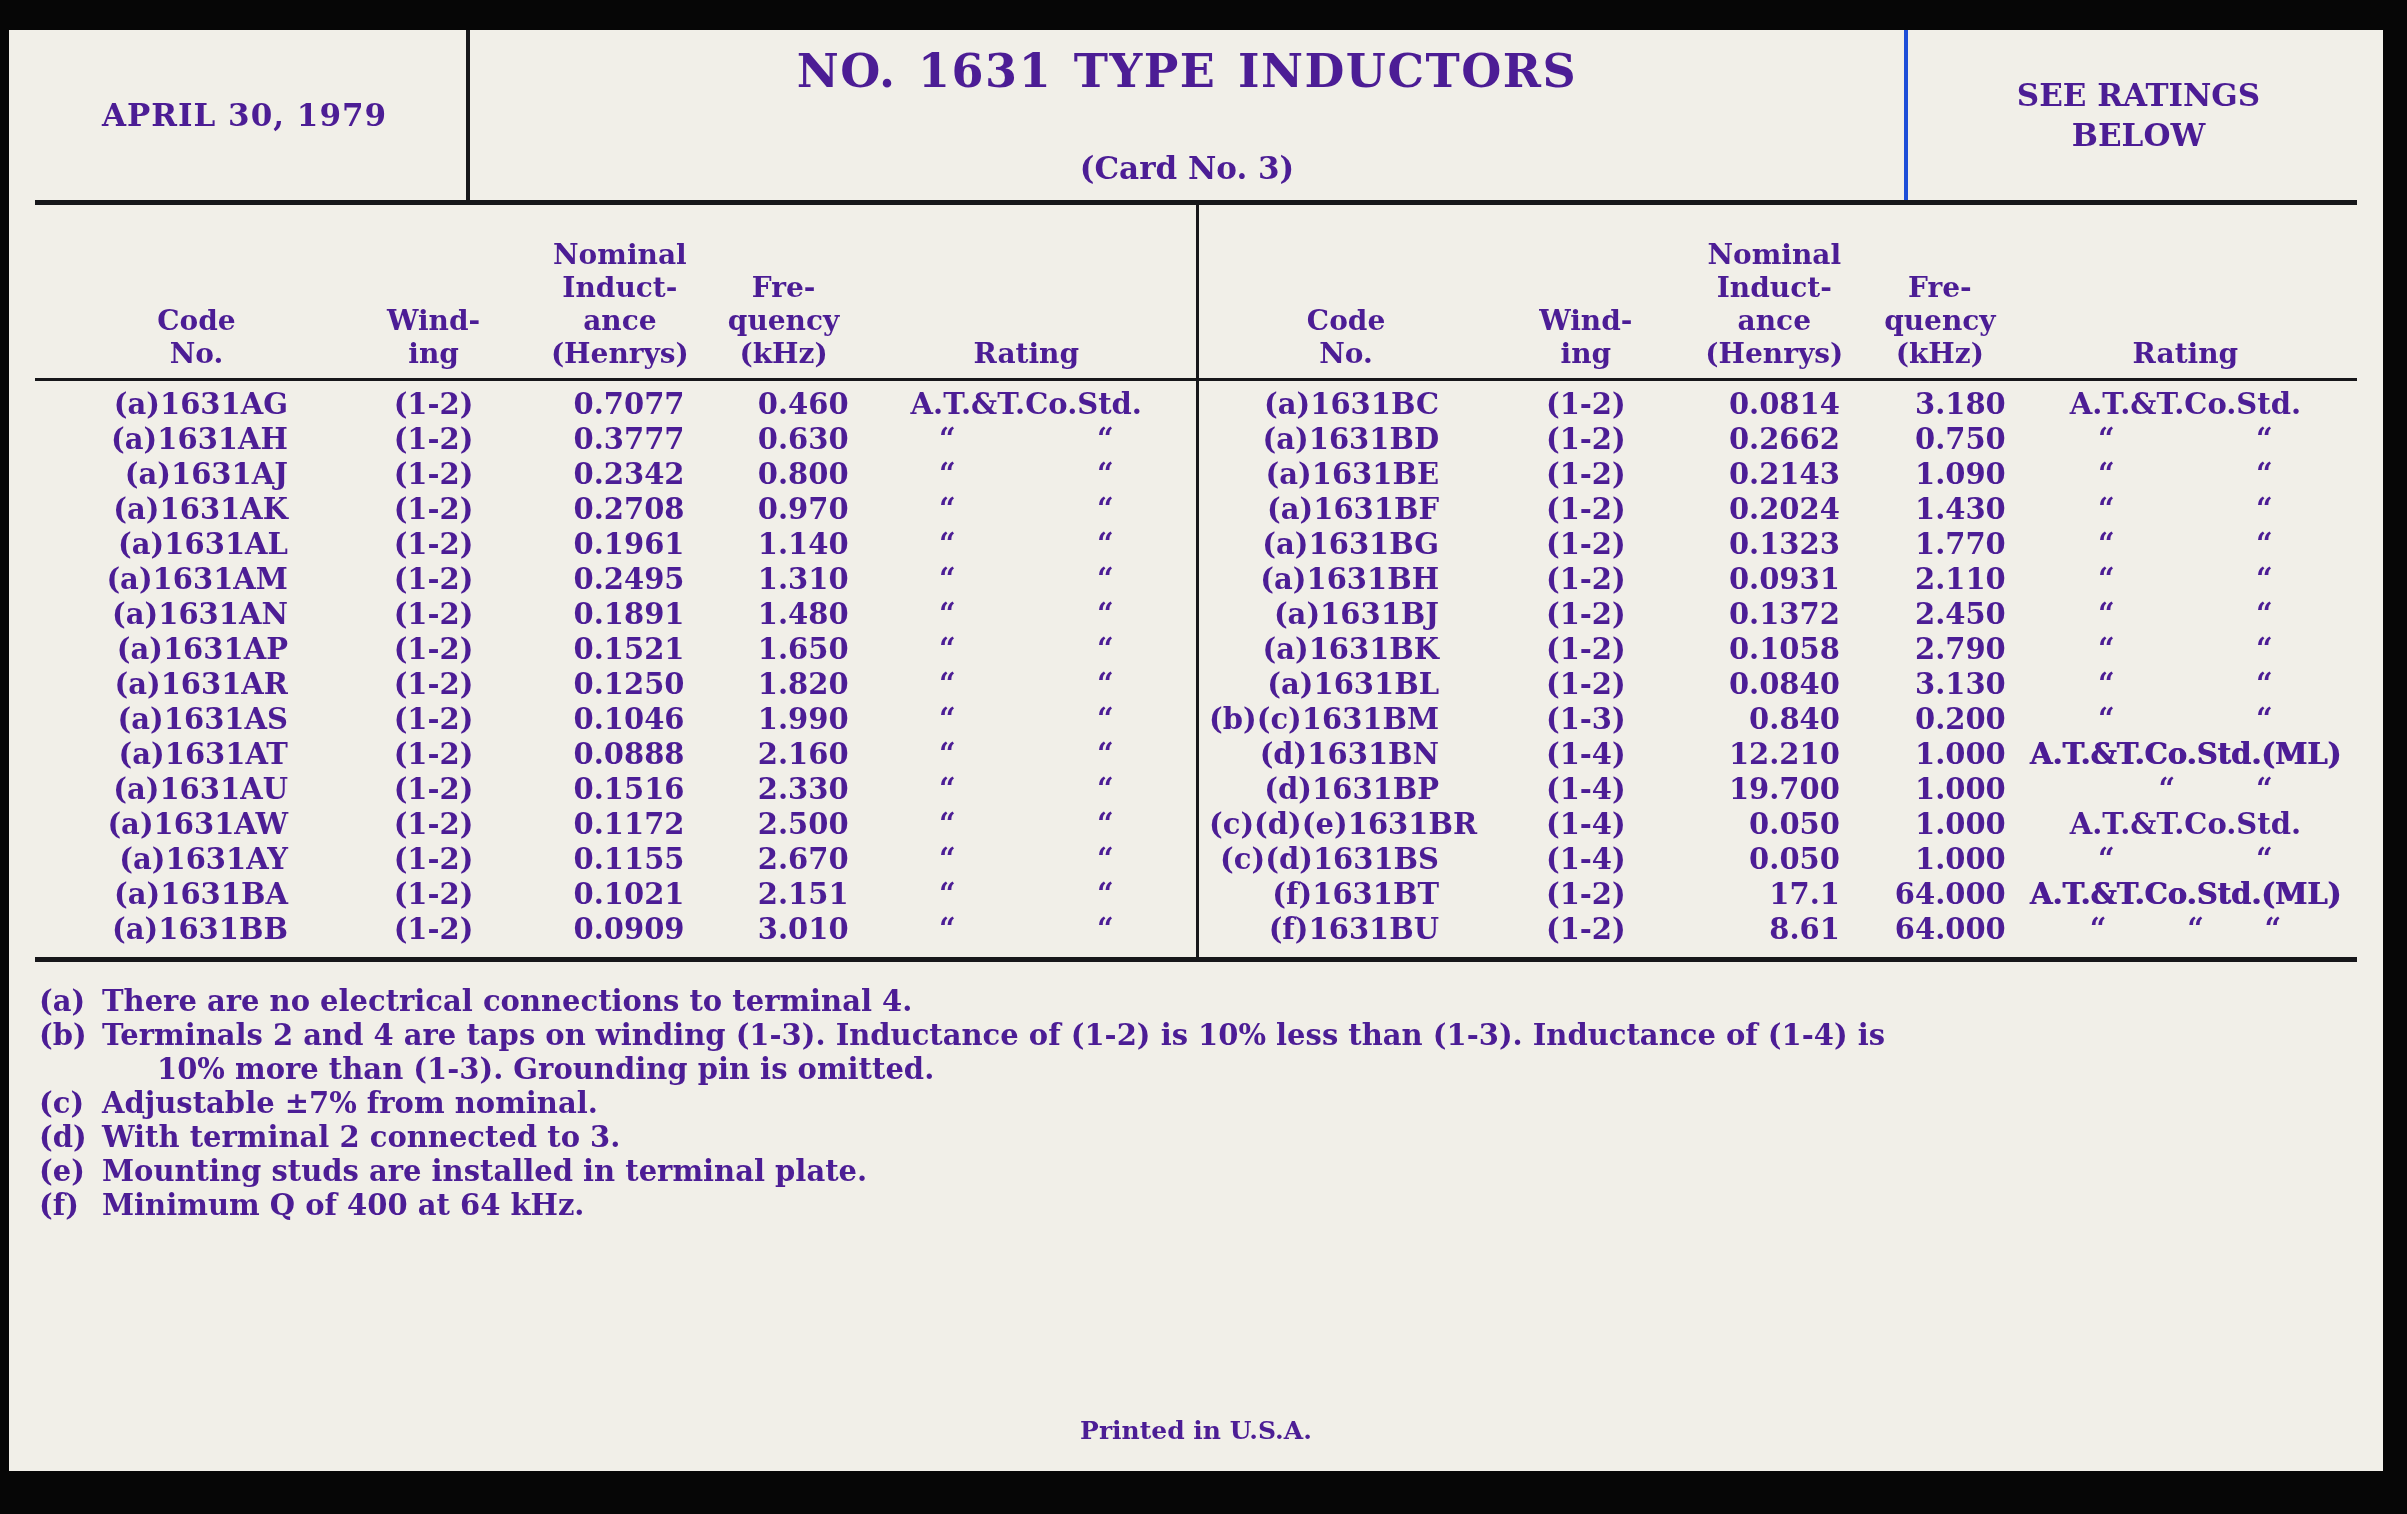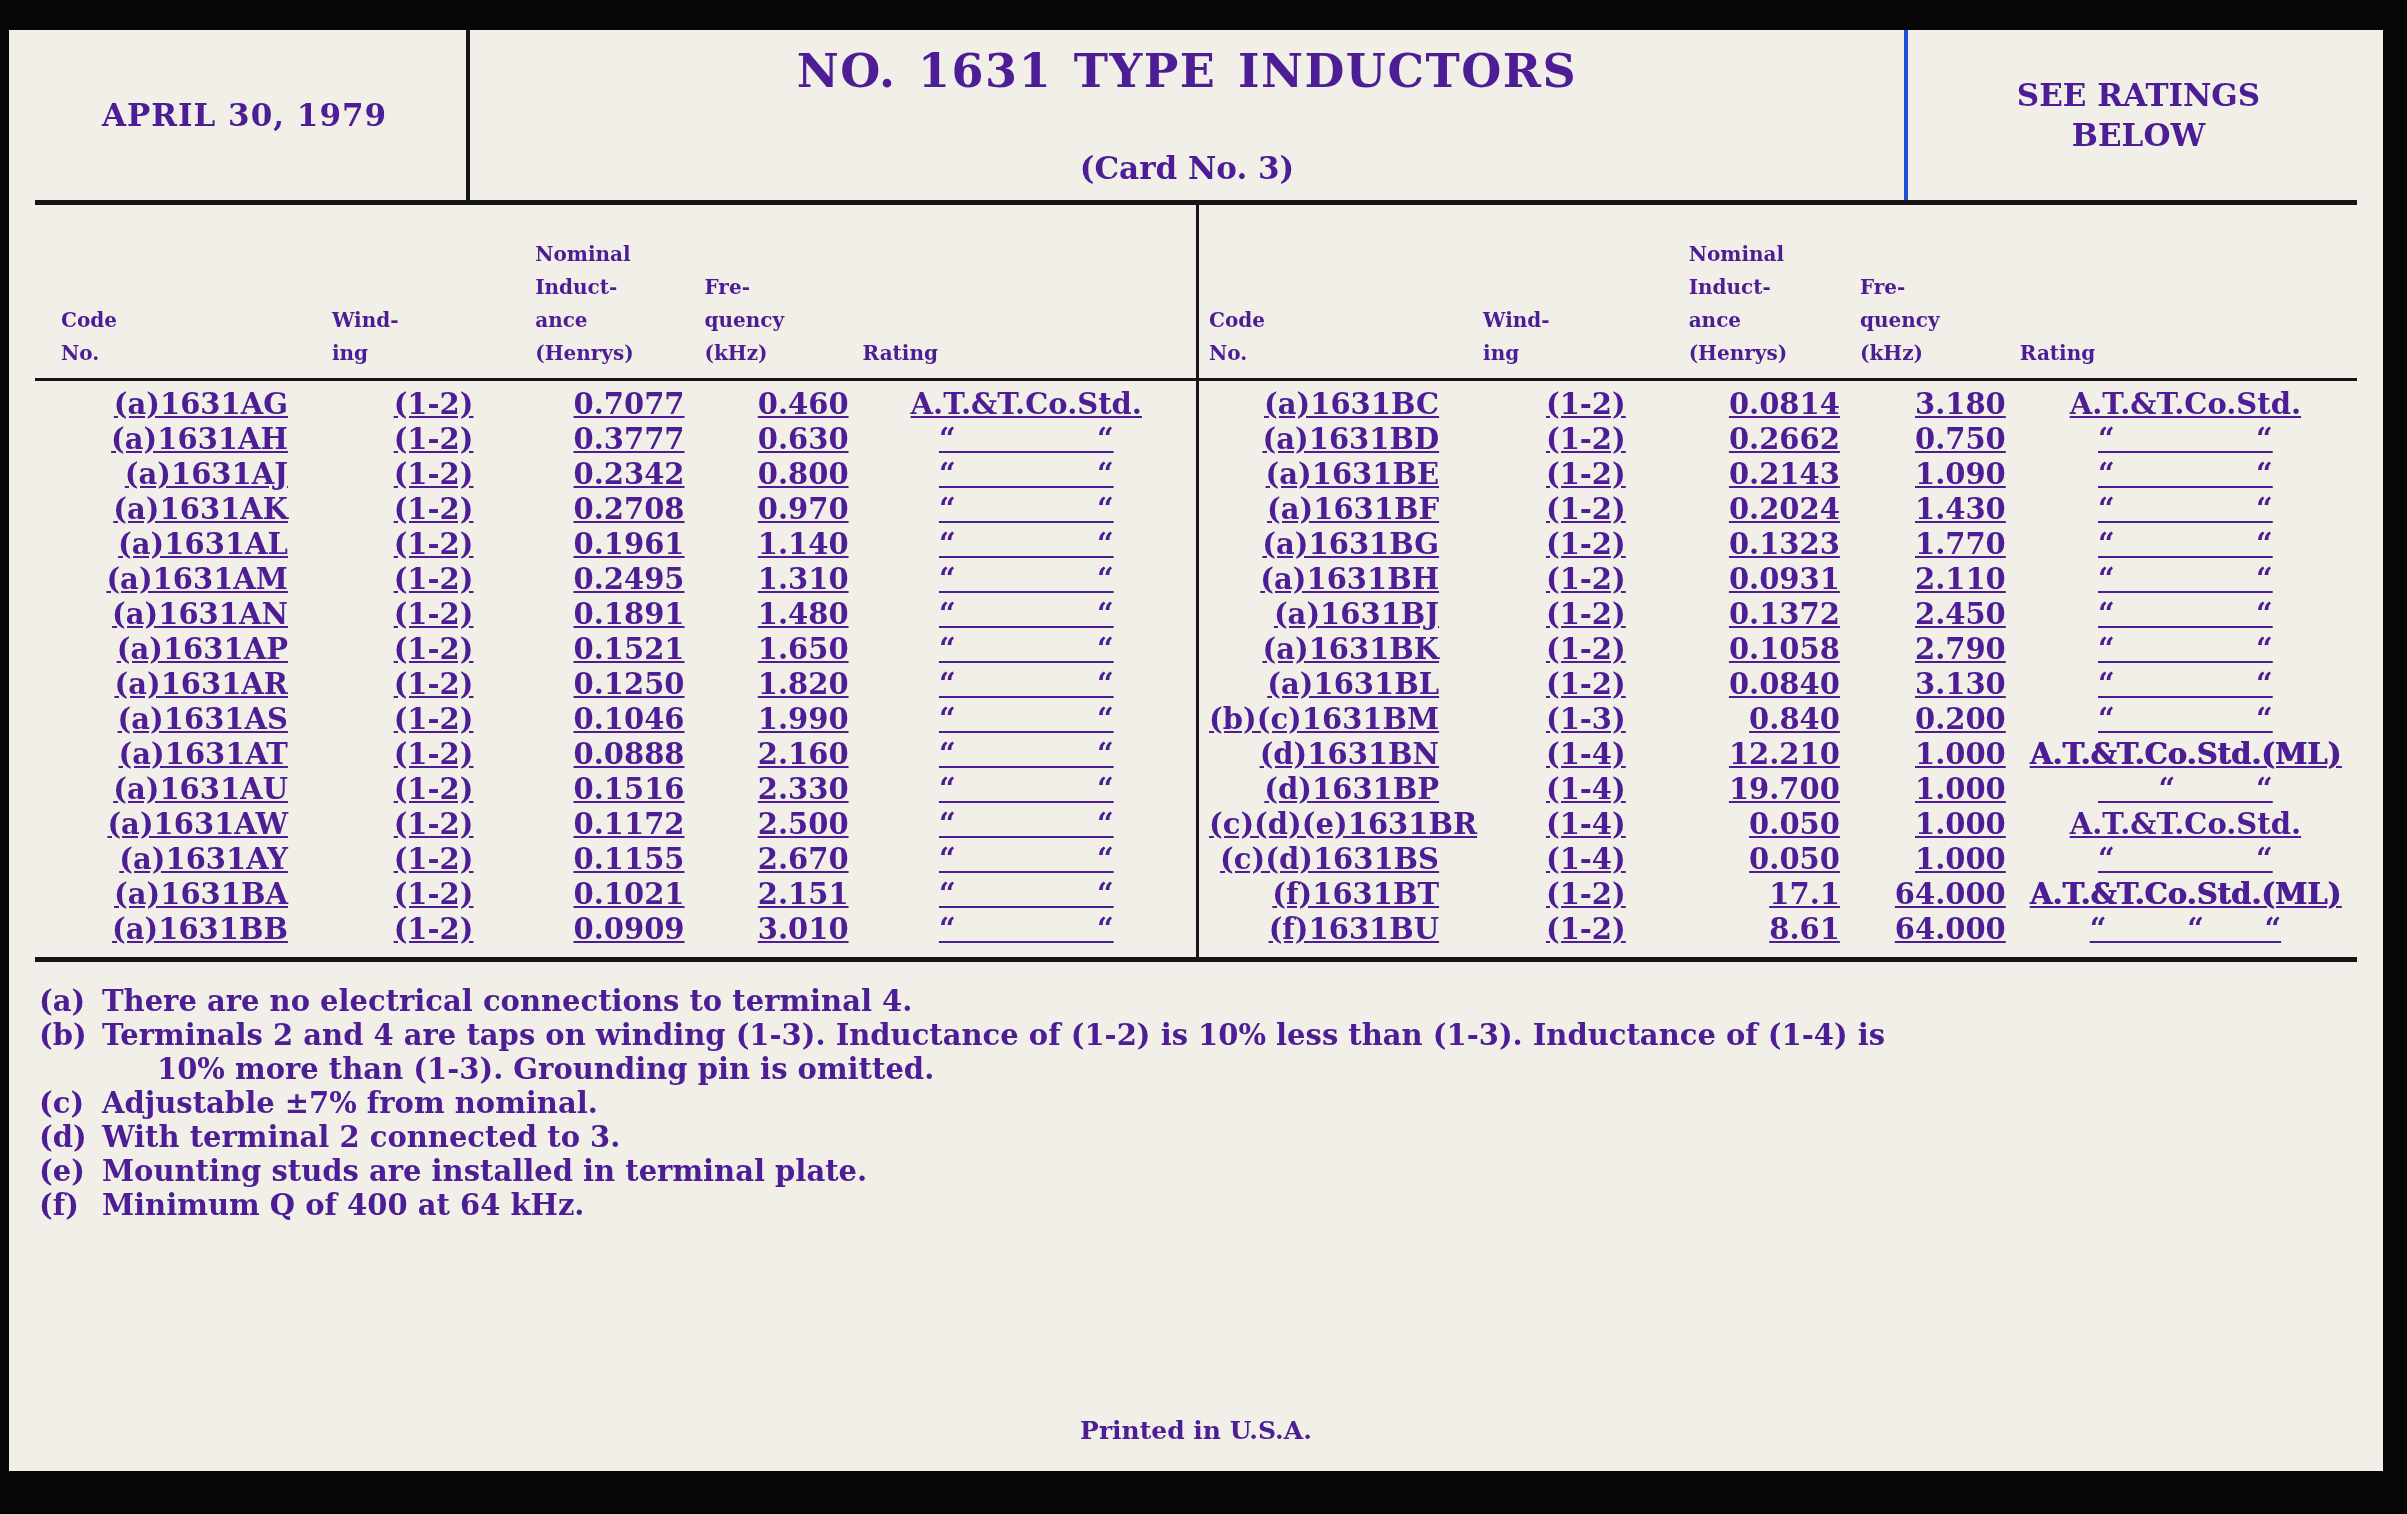--- a/index.html
+++ b/index.html
@@ -21,23 +21,23 @@
   .subtitle { font-size:31px; font-weight:bold;margin-top:40px; }
   .hdr-right { border-left:4px solid #1d4ed8; display:flex; align-items:center; justify-content:center;
                text-align:center; white-space:pre-line; font-size:31px; font-weight:bold; line-height:40px; }
   .rule { height:5px; background:#17171a; margin:0 26px; }
   
   .tables { display:grid; grid-template-columns:1fr 1fr; margin:0 26px; border-bottom:5px solid #17171a; }
   .half-right { border-left:3px solid #17171a; }
   .trow { display:grid; grid-template-columns:24% 18% 15% 14% 29%; padding-left:26px; padding-right:6px; }
   .half-right .trow { padding-left:10px; }
   .thead { border-bottom:3px solid #17171a; align-items:end; height:176px; padding-bottom:8px; }
-  .th { text-align:left; white-space:pre-line; font-weight:bold; font-size:20px; line-height:33px; }
+  .th { text-align:center; white-space:pre-line; font-weight:bold; font-size:28px; line-height:33px; }
   .tbody { padding:6px 0 10px; }
-  .data-row { font-size:29px; line-height:35px; font-weight:bold;text-decoration:underline; }
+  .data-row { font-size:29px; line-height:35px; font-weight:bold; }
   .cell.code   { text-align:right; padding-right:44px; white-space:nowrap; }
   .cell.winding{ text-align:center; }
   .cell.henrys { text-align:right; padding-right:20px; }
   .cell.khz    { text-align:right; padding-right:14px; }
   .cell.rating { text-align:center; white-space:pre; }
   .cell.rating.ml { text-shadow:0.9px 0 0 currentColor; }
   
   .footnotes { margin:22px 40px 0 30px; }
   .footnote { display:grid; grid-template-columns:63px 1fr; font-size:29px; line-height:34px; font-weight:bold; }
   .fn-label { }

